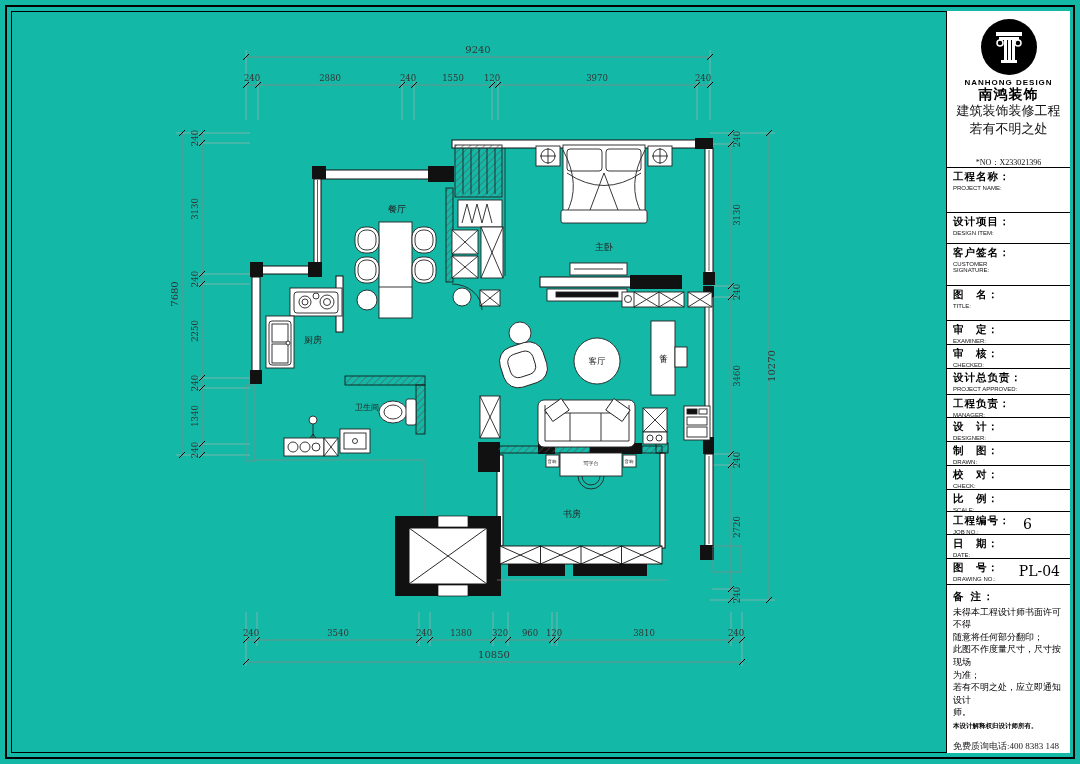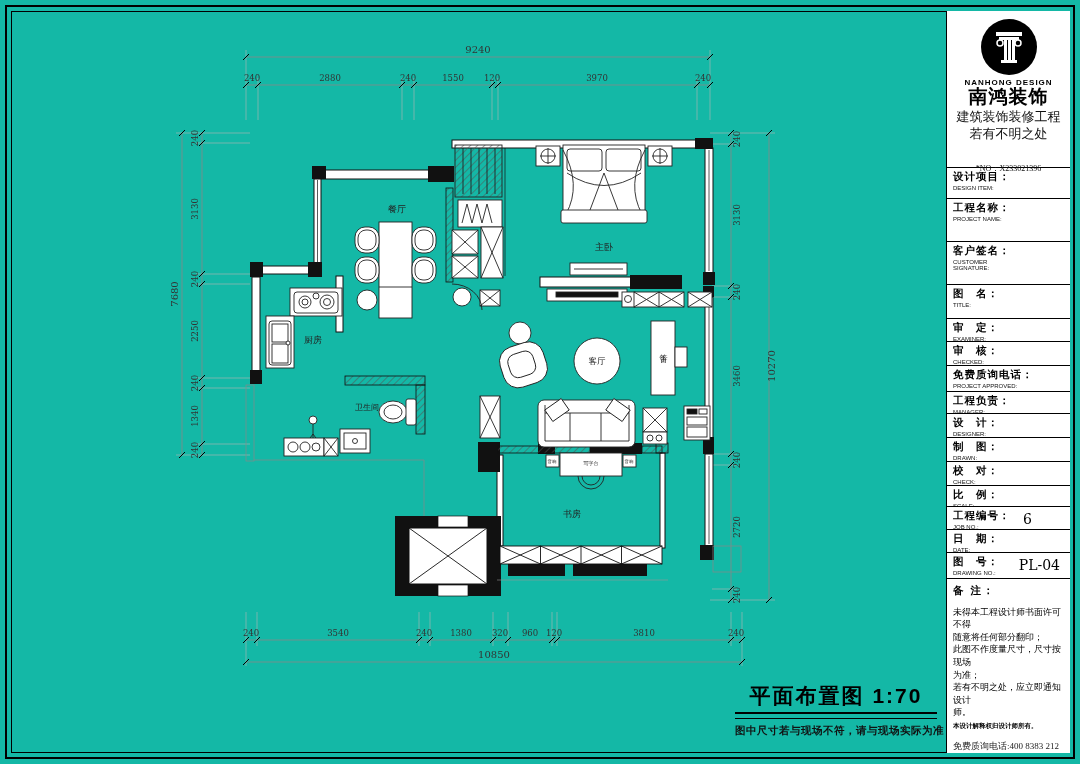--- a/index.html
+++ b/index.html
@@ -13,29 +13,29 @@
   .plan-caption{position:absolute;left:735px;top:682px;width:202px;text-align:center;}
   .plan-caption .t{font-size:21px;font-weight:700;letter-spacing:2px;color:#000;}
   .plan-caption .rule{height:4px;border-top:2px solid #000;border-bottom:1px solid #000;margin:2px 0 5px 0;}
   .plan-caption .s{font-size:10.5px;font-weight:700;color:#111;letter-spacing:0.5px;white-space:nowrap;}
 
   
   .titleblock{position:absolute;left:946px;top:11px;bottom:11px;width:123px;border-left:1px solid #000;display:flex;flex-direction:column;background:#fff;}
   .logo-sec{height:157px;border-bottom:1px solid #000;text-align:center;padding-top:8px;box-sizing:border-box;}
   .logo-circle{width:56px;height:56px;border-radius:50%;background:#000;margin:0 auto 3px auto;display:flex;align-items:center;justify-content:center;}
   .brand-en{font-size:8px;font-weight:700;letter-spacing:1px;color:#000;}
-  .brand-zh{font-size:19px;font-weight:700;letter-spacing:1px;color:#000;line-height:1.1;}
+  .brand-zh{font-size:14px;font-weight:700;letter-spacing:1px;color:#000;line-height:1.1;}
   .cert{font-size:13px;color:#111;font-family:"Liberation Serif",serif;line-height:1.35;}
   .certno{font-size:8px;color:#111;font-family:"Liberation Serif",serif;margin-top:20px;}
   .tb-row{position:relative;border-bottom:1px solid #000;padding:2px 0 0 6px;box-sizing:border-box;overflow:hidden;}
   .tb-zh{font-size:10.5px;font-weight:700;color:#000;letter-spacing:1px;white-space:nowrap;}
   .tb-en{font-size:6px;color:#111;letter-spacing:0;margin-top:1px;white-space:nowrap;}
   .tb-val{position:absolute;right:14px;top:4px;font-size:14px;font-family:"DejaVu Serif",serif;color:#000;}
   .notes{flex:1;padding:5px 5px 0 6px;font-size:9px;color:#000;}
-  .notes .nt{font-size:10.5px;font-weight:700;letter-spacing:2px;margin-bottom:8px;}
+  .notes .nt{font-size:10.5px;font-weight:700;letter-spacing:2px;margin-bottom:2px;}
   .notes .nl{line-height:1.4;}
   .notes .ns{font-size:6.5px;font-weight:700;margin-top:3px;}
   .notes .ph{margin-top:9px;font-size:9px;font-family:"Liberation Serif",serif;color:#222;}
 </style>
 </head>
 <body>
 
 <div class="sheet">
   <div class="frame-outer"></div>
   <div class="frame-inner"></div>
@@ -452,25 +452,20 @@
       <text class="sans" x="367" y="410" font-size="8">卫生间</text>
       <text class="sans" x="597" y="364" font-size="8.5">客厅</text>
       <text class="sans" x="663" y="348" font-size="8" style="writing-mode:tb">古筝</text>
       <text class="sans" x="572" y="517" font-size="9">书房</text>
       <text class="sans" x="552" y="463" font-size="4.5">音响</text>
       <text class="sans" x="591" y="465" font-size="5">写字台</text>
       <text class="sans" x="629" y="463" font-size="4.5">音响</text>
     </g>
   </svg>
 
-  <div class="plan-caption">
-    <div class="t">平面布置图  1:70</div>
-    <div class="rule"></div>
-    <div class="s">图中尺寸若与现场不符，请与现场实际为准</div>
-  </div>
 
   <aside class="titleblock">
     <div class="logo-sec">
       <div class="logo-circle">
         <svg width="40" height="40" viewBox="0 0 40 40">
           <rect x="7" y="5" width="26" height="4" fill="#fff"></rect>
           <rect x="10" y="10" width="20" height="3" fill="#fff"></rect>
           <circle cx="11" cy="16" r="3" fill="none" stroke="#fff" stroke-width="1.5"></circle>
           <circle cx="29" cy="16" r="3" fill="none" stroke="#fff" stroke-width="1.5"></circle>
           <rect x="15" y="13" width="3" height="20" fill="#fff"></rect>
@@ -479,30 +474,30 @@
           <rect x="12" y="33" width="16" height="3" fill="#fff"></rect>
         </svg>
       </div>
       <div class="brand-en">NANHONG DESIGN</div>
       <div class="brand-zh">南鸿装饰</div>
       <div class="cert">建筑装饰装修工程</div>
       <div class="cert">若有不明之处</div>
       <div class="certno">*NO：X233021396</div>
     </div>
 
+    <div class="tb-row" style="height:52px">
+      <div class="tb-zh">工程名称：</div>
+      <div class="tb-en">PROJECT NAME:</div>
+      <div class="tb-val"></div>
+    </div>
     <div class="tb-row" style="height:36px">
       <div class="tb-zh">设计项目：</div>
       <div class="tb-en">DESIGN ITEM:</div>
       <div class="tb-val"></div>
     </div>
-    <div class="tb-row" style="height:52px">
-      <div class="tb-zh">工程名称：</div>
-      <div class="tb-en">PROJECT NAME:</div>
-      <div class="tb-val"></div>
-    </div>
     <div class="tb-row" style="height:50px">
       <div class="tb-zh">客户签名：</div>
       <div class="tb-en" style="white-space:normal;width:70px">CUSTOMER SIGNATURE:</div>
       <div class="tb-val"></div>
     </div>
     <div class="tb-row" style="height:40px">
       <div class="tb-zh">图　名：</div>
       <div class="tb-en">TITLE:</div>
       <div class="tb-val"></div>
     </div>
@@ -510,21 +505,21 @@
       <div class="tb-zh">审　定：</div>
       <div class="tb-en">EXAMINER:</div>
       <div class="tb-val"></div>
     </div>
     <div class="tb-row" style="height:28px">
       <div class="tb-zh">审　核：</div>
       <div class="tb-en">CHECKED:</div>
       <div class="tb-val"></div>
     </div>
     <div class="tb-row" style="height:30px">
-      <div class="tb-zh">免费质询电话：</div>
+      <div class="tb-zh">设计总负责：</div>
       <div class="tb-en">PROJECT APPROVED:</div>
       <div class="tb-val"></div>
     </div>
     <div class="tb-row" style="height:26px">
       <div class="tb-zh">工程负责：</div>
       <div class="tb-en">MANAGER:</div>
       <div class="tb-val"></div>
     </div>
     <div class="tb-row" style="height:28px">
       <div class="tb-zh">设　计：</div>
@@ -564,16 +559,16 @@
 
     <div class="notes">
       <div class="nt">备 注：</div>
       <div class="nl">未得本工程设计师书面许可不得</div>
       <div class="nl">随意将任何部分翻印；</div>
       <div class="nl">此图不作度量尺寸，尺寸按现场</div>
       <div class="nl">为准；</div>
       <div class="nl">若有不明之处，应立即通知设计</div>
       <div class="nl">师。</div>
       <div class="ns">本设计解释权归设计师所有。</div>
-      <div class="ph">免费质询电话:400 8383 212</div>
+      <div class="ph">免费质询电话:400 8383 148</div>
     </div>
   </aside>
 </div>
 
 </body></html>

